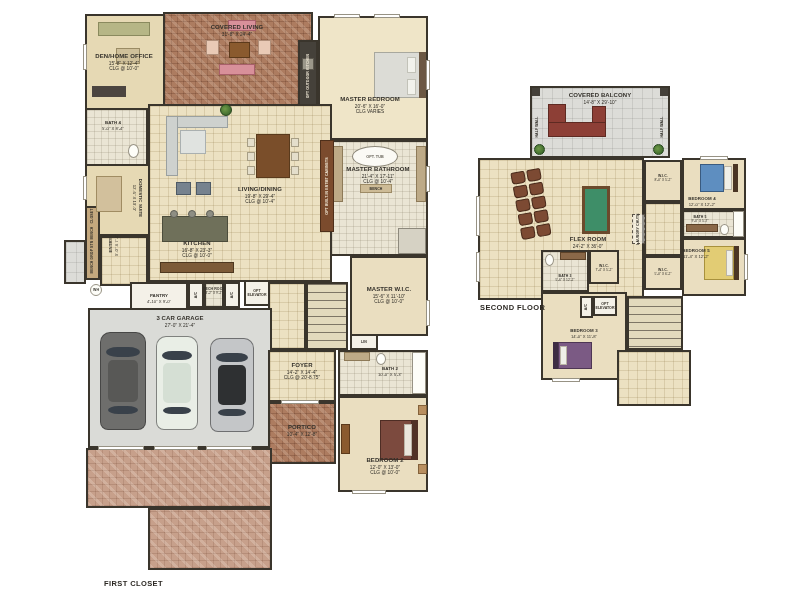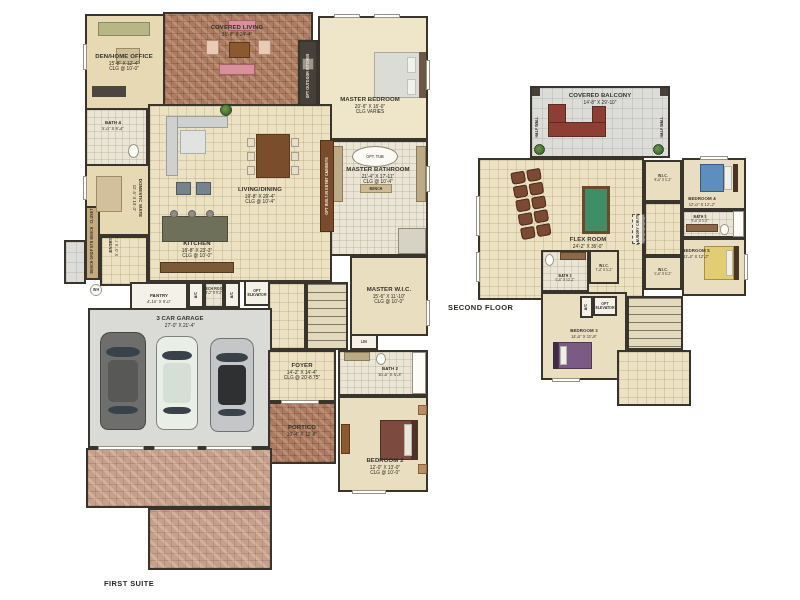--- a/index.html
+++ b/index.html
@@ -256,21 +256,21 @@
   </div>
   <div class="lbl" style="left:302px;top:431px">
     <span class="n">PORTICO</span>
     <span class="d">10'-4" X 12'-8"</span>
   </div>
   <div class="lbl" style="left:385px;top:467px">
     <span class="n">BEDROOM 2</span>
     <span class="d">12'-0" X 13'-0"</span>
     <span class="d">CLG @ 10'-0"</span>
   </div>
-  <div class="floorlbl" style="left:104px;top:579px">FIRST SUITE</div>
+  <div class="floorlbl" style="left:104px;top:579px">FIRST CLOSET</div>
 
   <div class="r balc" style="left:530px;top:86px;width:140px;height:72px"></div>
   <div class="f dark" style="left:532px;top:88px;width:8px;height:8px"></div>
   <div class="f dark" style="left:660px;top:88px;width:8px;height:8px"></div>
   <div class="r tile" style="left:478px;top:158px;width:166px;height:142px"></div>
   <div class="r c3" style="left:644px;top:160px;width:38px;height:42px"></div>
   <div class="r tile" style="left:644px;top:202px;width:38px;height:54px"></div>
   <div class="r c3" style="left:644px;top:256px;width:38px;height:34px"></div>
   <div class="r c3" style="left:682px;top:158px;width:64px;height:52px"></div>
   <div class="r tileW" style="left:682px;top:210px;width:64px;height:28px"></div>
@@ -368,15 +368,15 @@
     <span class="n">W.I.C.</span>
     <span class="d">7'-4" X 5'-2"</span>
   </div>
   <div class="lbl v xs" style="left:586px;top:307px">
       <span class="n">A/C</span>
     </div>
   <div class="lbl sm" style="left:584px;top:333px">
     <span class="n">BEDROOM 3</span>
     <span class="d">14'-0" X 11'-8"</span>
   </div>
-  <div class="floorlbl" style="left:448px;top:303px">SECOND FLOOR</div>
+  <div class="floorlbl" style="left:480px;top:303px">SECOND FLOOR</div>
 
 </div>
 
 </body></html>

